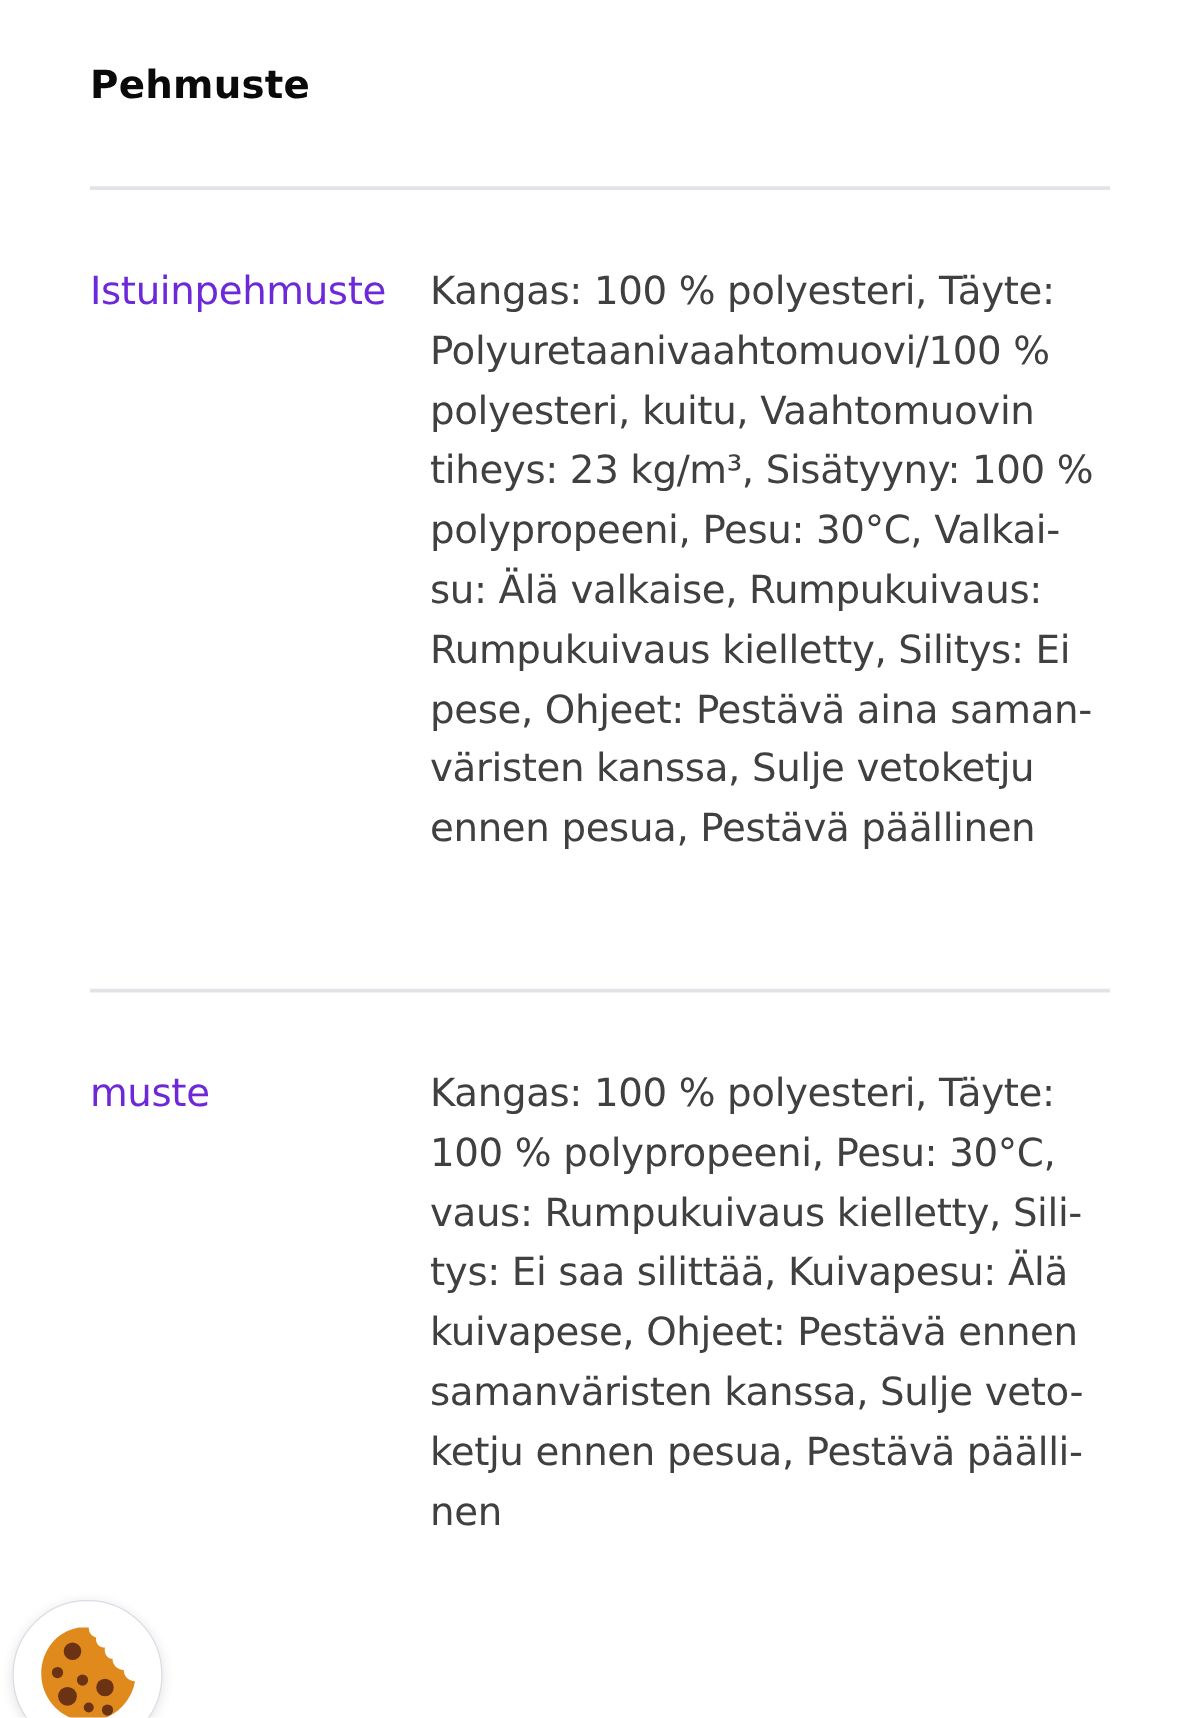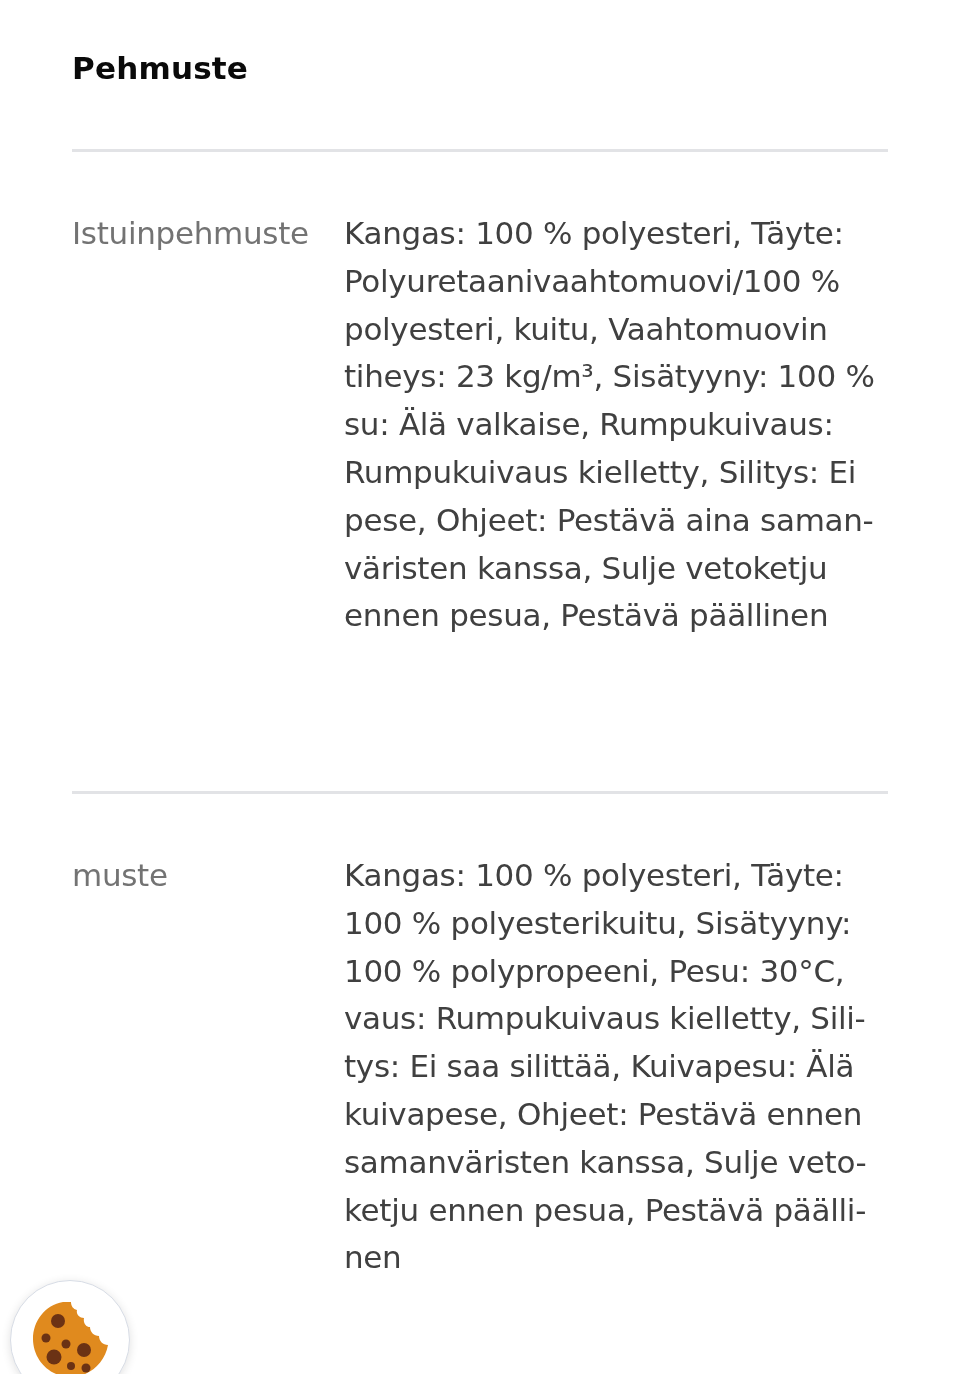--- a/index.html
+++ b/index.html
@@ -49,21 +49,21 @@
     }
     .row.r1 { top: 210px; }
     .row.r2 { top: 852px; }
     .row-label {
       position: absolute;
       left: 0;
       top: 0;
       width: 256px;
       font-size: 31px;
       line-height: 47.8px;
-      color: #737373;
+      color: #6d28d9;
       letter-spacing: -0.3px;
     }
     .row-value {
       position: absolute;
       left: 272px;
       top: 0;
       width: 538px;
       font-size: 31px;
       line-height: 47.8px;
       color: #404040;
@@ -106,37 +106,37 @@
 
   <div class="row r1">
     <div class="row-label">
       <span class="line">Istuinpehmuste</span>
     </div>
     <div class="row-value">
       <span class="line">Kangas: 100 % polyesteri, Täyte:</span>
       <span class="line">Polyuretaanivaahtomuovi/100 %</span>
       <span class="line">polyesteri, kuitu, Vaahtomuovin</span>
       <span class="line">tiheys: 23 kg/m³, Sisätyyny: 100 %</span>
+      <span class="line">polypropeeni, Pesu: 30°C, Valkai-</span>
       <span class="line">su: Älä valkaise, Rumpukuivaus:</span>
       <span class="line">Rumpukuivaus kielletty, Silitys: Ei</span>
       <span class="line">pese, Ohjeet: Pestävä aina saman-</span>
       <span class="line">väristen kanssa, Sulje vetoketju</span>
       <span class="line">ennen pesua, Pestävä päällinen</span>
     </div>
   </div>
 
   <div class="divider d2"></div>
 
   <div class="row r2">
     <div class="row-label">
       <span class="line">muste</span>
     </div>
     <div class="row-value">
       <span class="line">Kangas: 100 % polyesteri, Täyte:</span>
-      <span class="line">100 % polyesterikuitu, Sisätyyny:</span>
       <span class="line">100 % polypropeeni, Pesu: 30°C,</span>
       <span class="line">vaus: Rumpukuivaus kielletty, Sili-</span>
       <span class="line">tys: Ei saa silittää, Kuivapesu: Älä</span>
       <span class="line">kuivapese, Ohjeet: Pestävä ennen</span>
       <span class="line">samanväristen kanssa, Sulje veto-</span>
       <span class="line">ketju ennen pesua, Pestävä päälli-</span>
       <span class="line">nen</span>
     </div>
   </div>
 </div>

